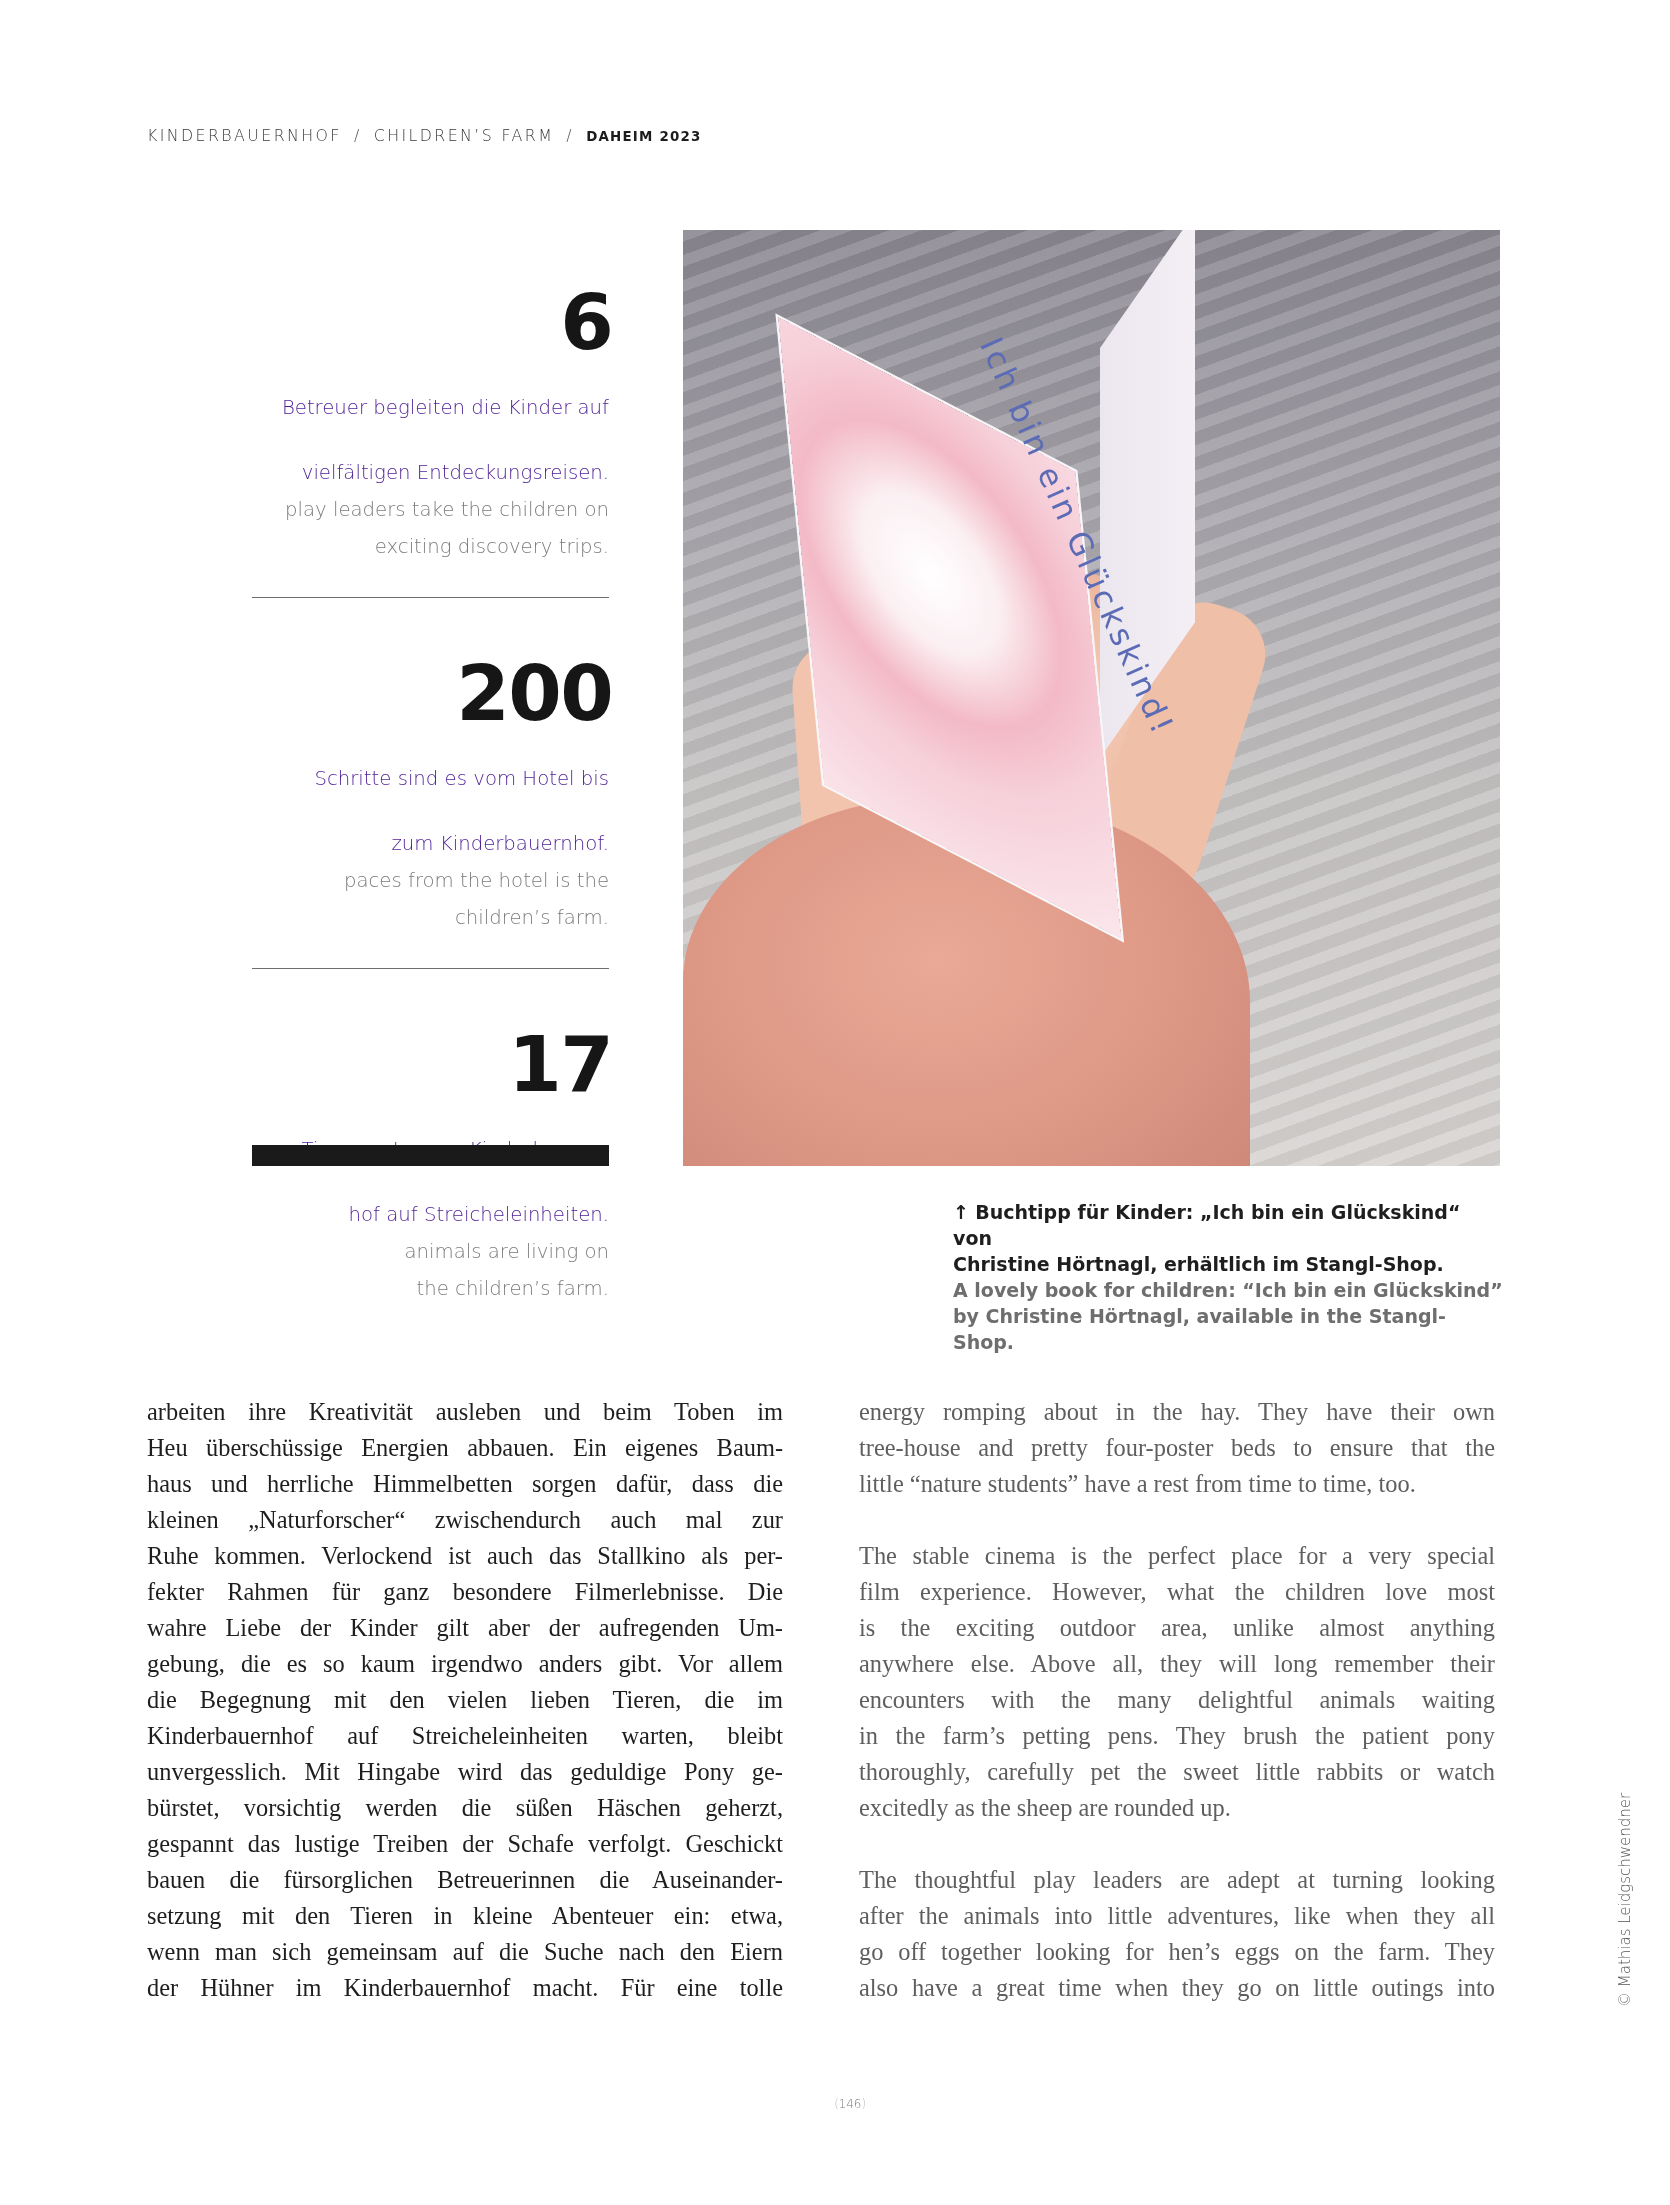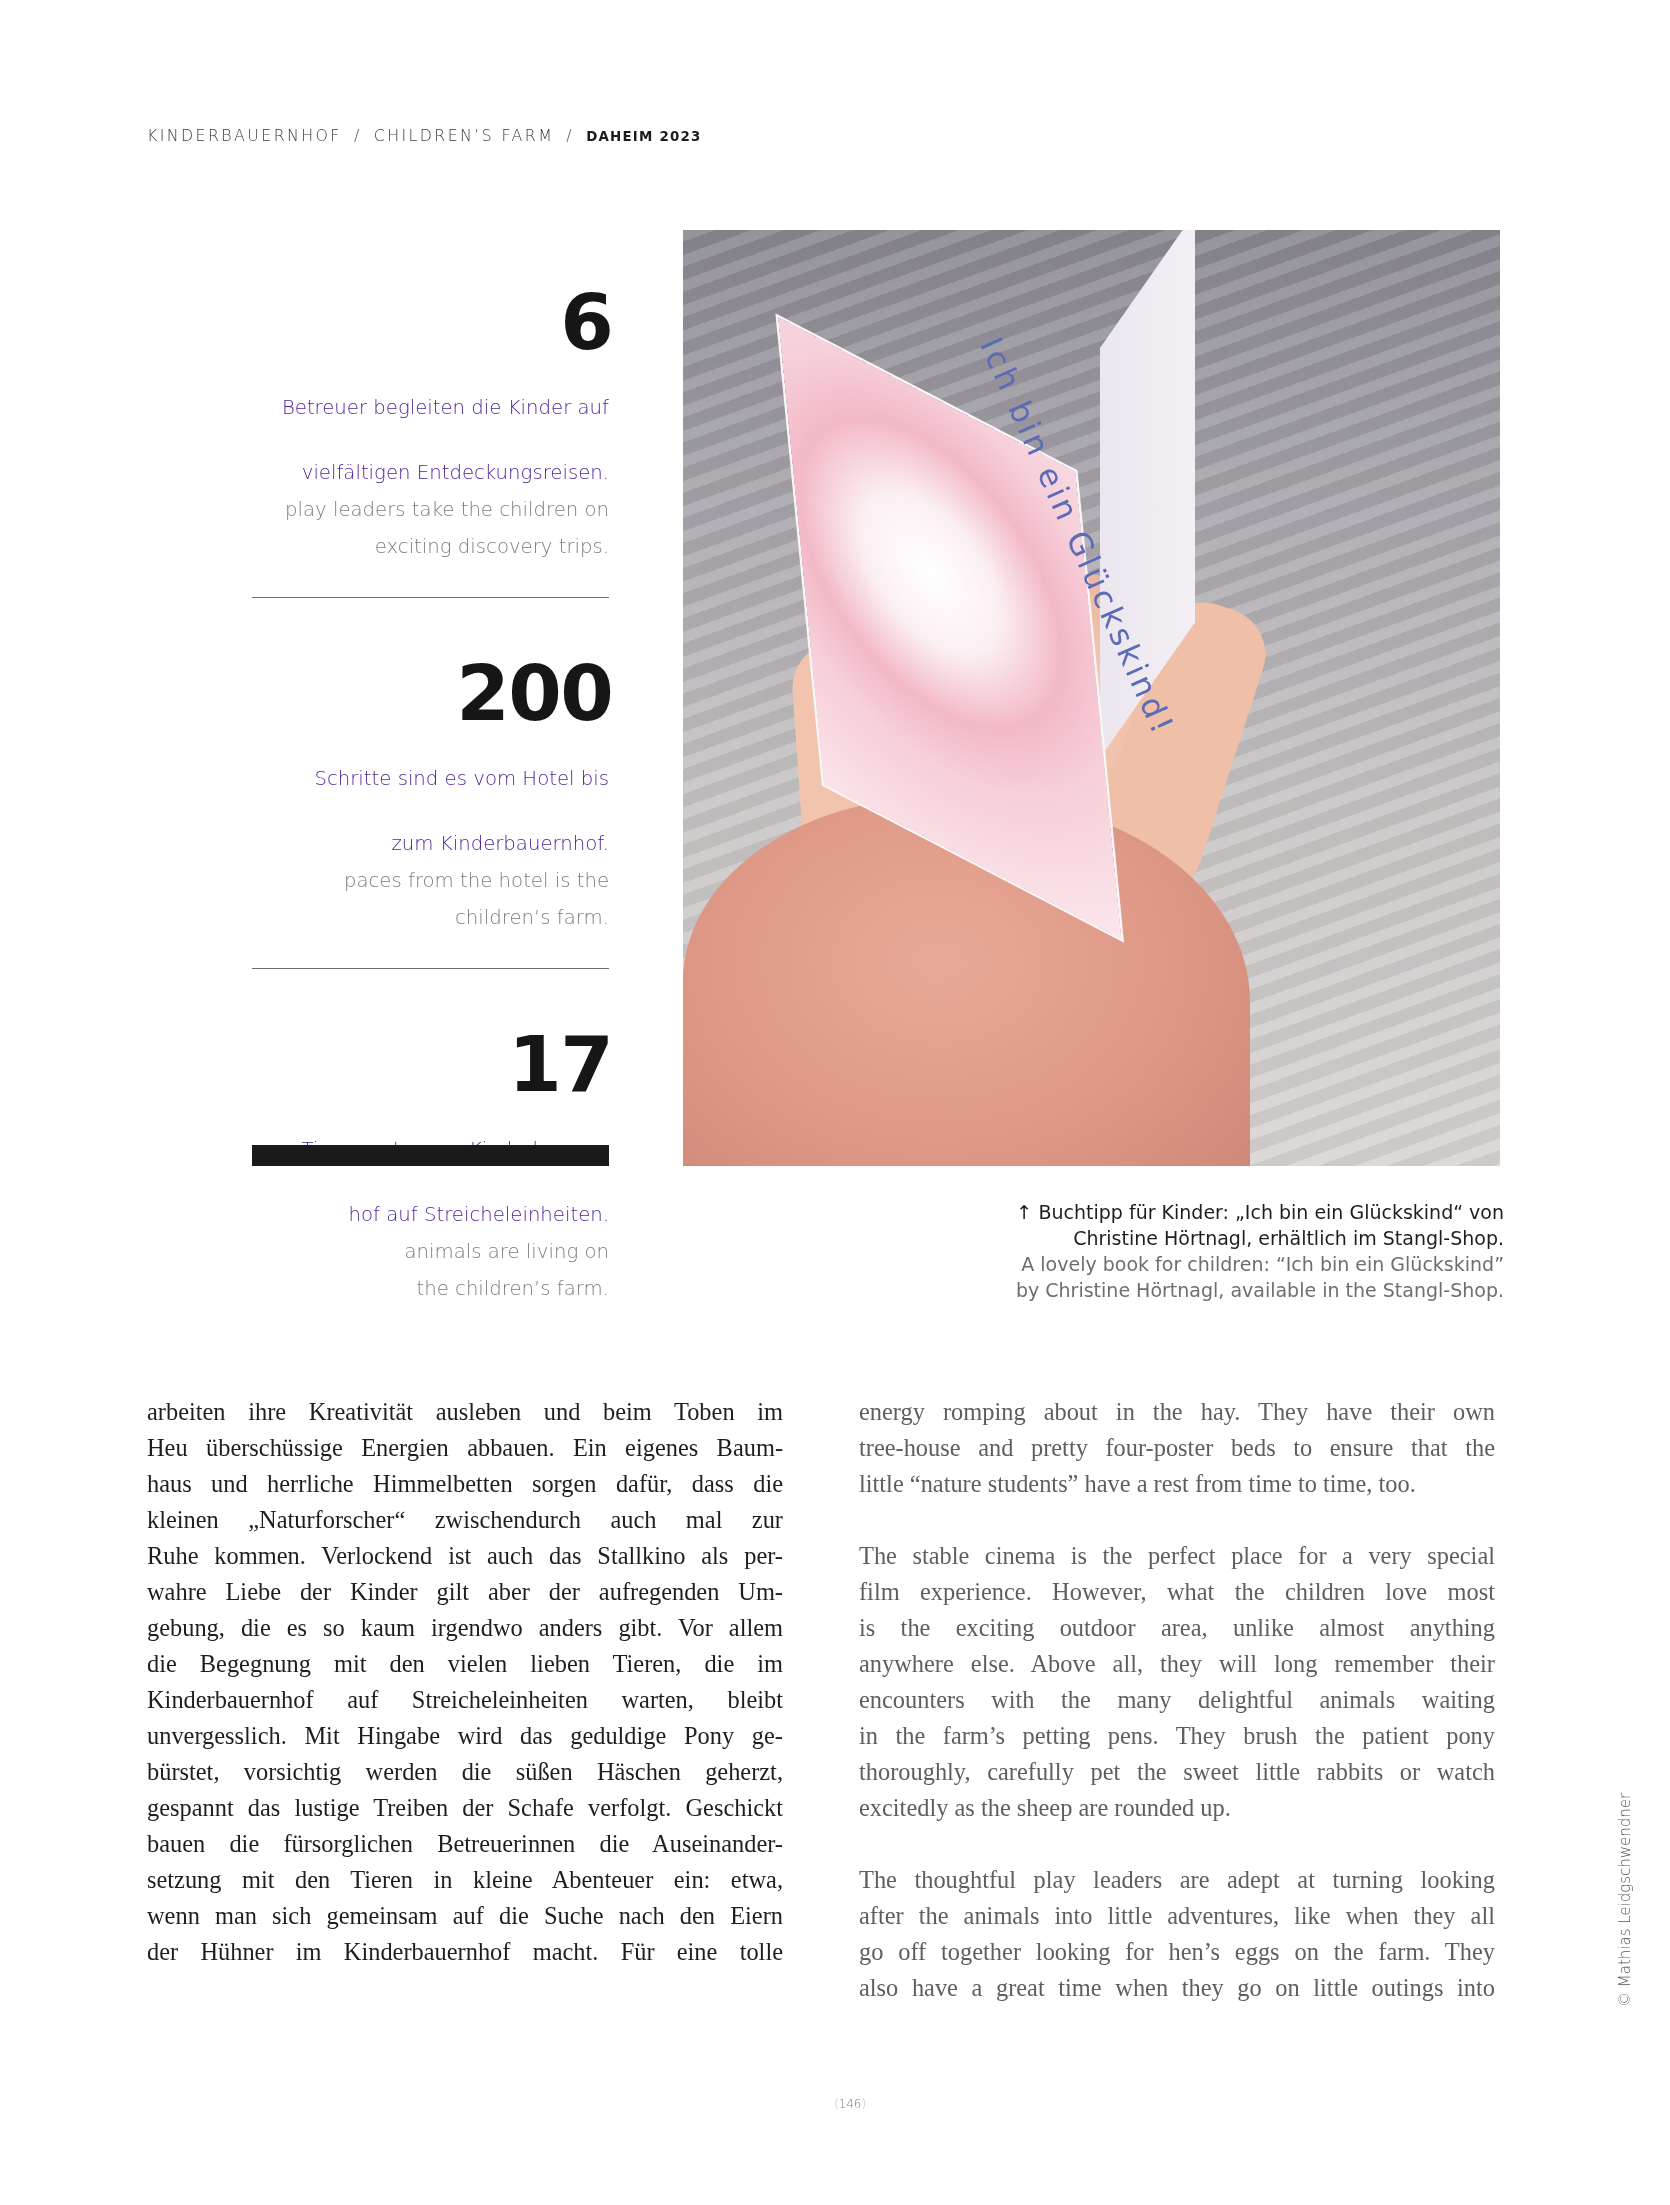--- a/index.html
+++ b/index.html
@@ -173,22 +173,21 @@
     }
 
     
     .caption {
       position: absolute;
       left: 953px;
       top: 1199px;
       width: 551px;
       font-size: 19px;
       line-height: 26px;
-      font-weight: 400;
-      text-align: right;
+      font-weight: 700;
     }
     .caption .de { color: #1e1e1e; }
     .caption .en { color: #6e6e6e; }
     .caption .arrow { margin-right: 6.3px; }
 
     
     .col {
       position: absolute;
       top: 1394px;
       width: 636px;
@@ -306,20 +305,21 @@
   <div class="en">by Christine Hörtnagl, available in the Stangl-Shop.</div>
 </div>
 
 <div class="col col-de">
   <p>
     <span class="line">arbeiten ihre Kreativität ausleben und beim Toben im</span>
     <span class="line">Heu überschüssige Energien abbauen. Ein eigenes Baum-</span>
     <span class="line">haus und herrliche Himmelbetten sorgen dafür, dass die</span>
     <span class="line">kleinen „Naturforscher“ zwischendurch auch mal zur</span>
     <span class="line">Ruhe kommen. Verlockend ist auch das Stallkino als per-</span>
+    <span class="line">fekter Rahmen für ganz besondere Filmerlebnisse. Die</span>
     <span class="line">wahre Liebe der Kinder gilt aber der aufregenden Um-</span>
     <span class="line">gebung, die es so kaum irgendwo anders gibt. Vor allem</span>
     <span class="line">die Begegnung mit den vielen lieben Tieren, die im</span>
     <span class="line">Kinderbauernhof auf Streicheleinheiten warten, bleibt</span>
     <span class="line">unvergesslich. Mit Hingabe wird das geduldige Pony ge-</span>
     <span class="line">bürstet, vorsichtig werden die süßen Häschen geherzt,</span>
     <span class="line">gespannt das lustige Treiben der Schafe verfolgt. Geschickt</span>
     <span class="line">bauen die fürsorglichen Betreuerinnen die Auseinander-</span>
     <span class="line">setzung mit den Tieren in kleine Abenteuer ein: etwa,</span>
     <span class="line">wenn man sich gemeinsam auf die Suche nach den Eiern</span>

